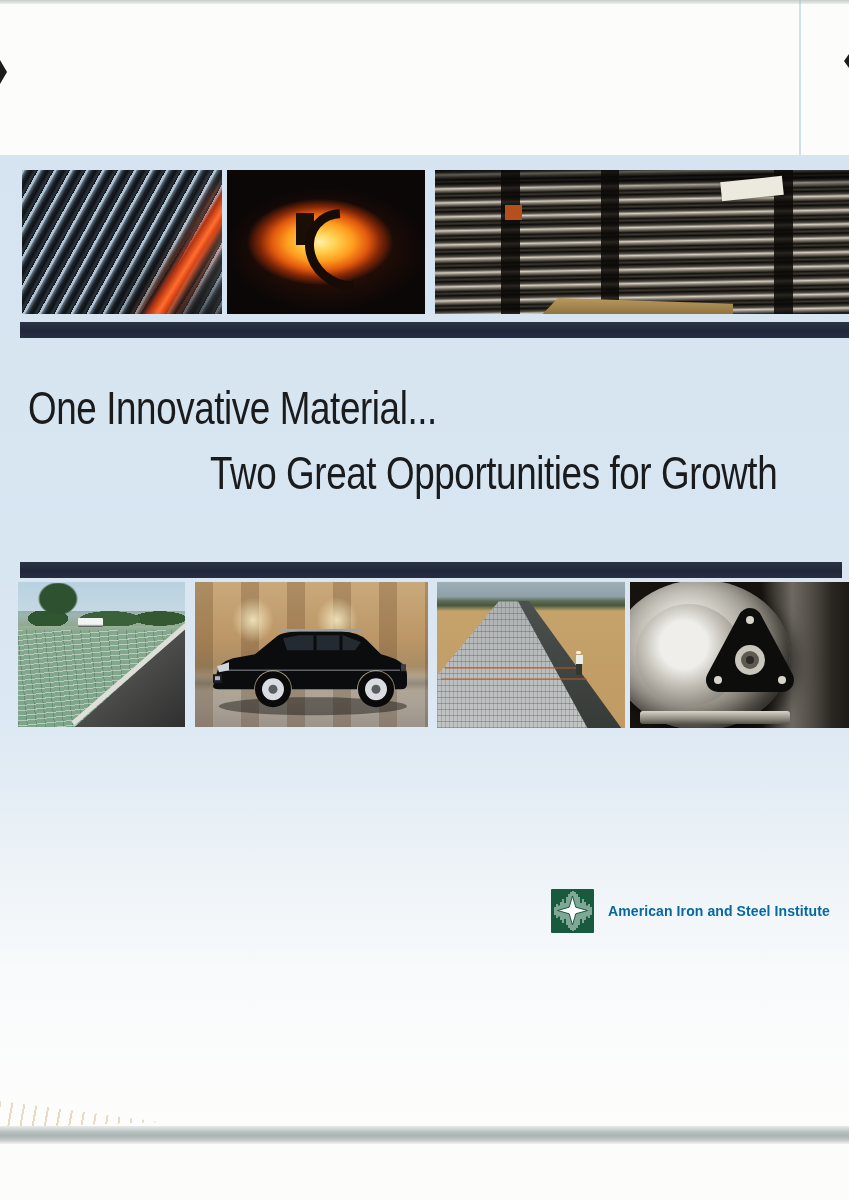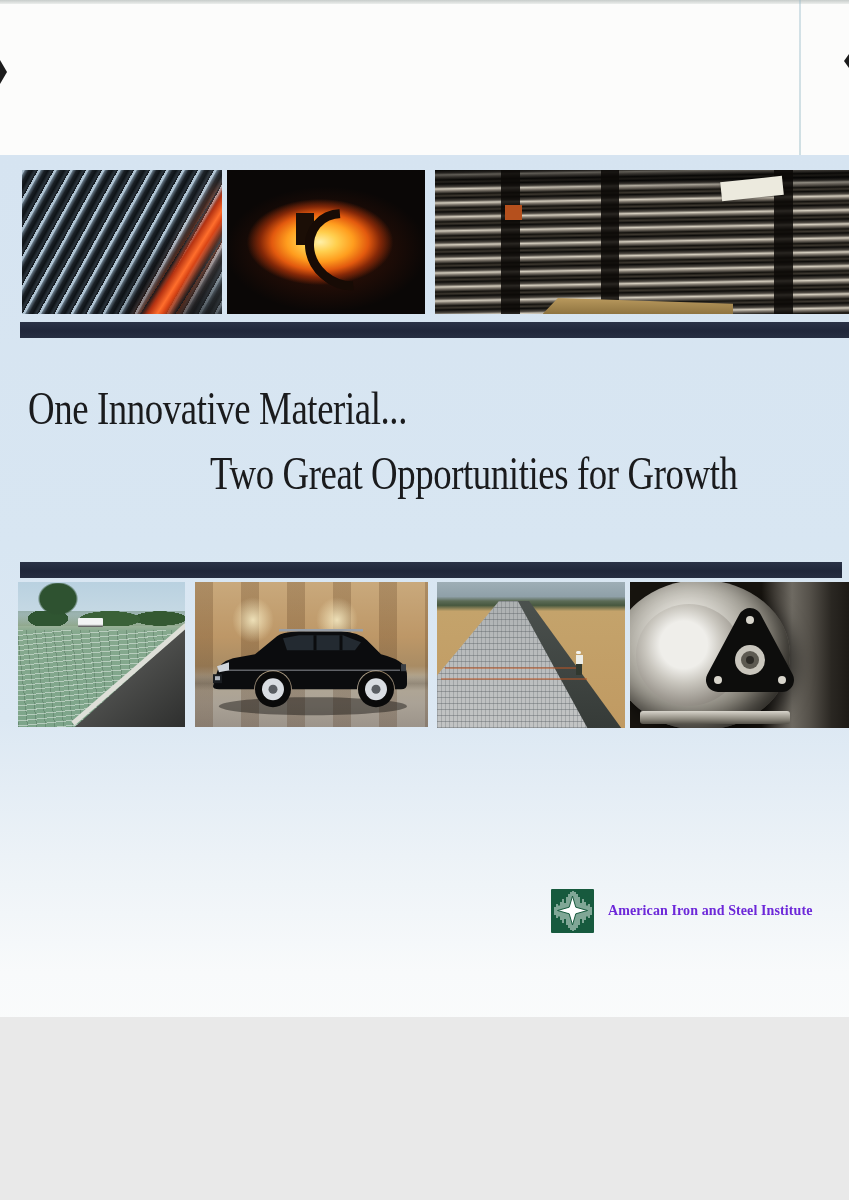--- a/index.html
+++ b/index.html
@@ -1,17 +1,17 @@
 <!DOCTYPE html>
 <html><head>
 <meta charset="utf-8">
 <style>
   html,body{margin:0;padding:0;background:#e9e9e9;}
-  .scan{position:relative;width:849px;height:1017px;background:#fcfcfb;overflow:hidden;
-        font-family:Liberation Serif, serif;}
+  .scan{position:relative;width:849px;height:1200px;background:#fcfcfb;overflow:hidden;
+        font-family:Liberation Sans, sans-serif;}
 
   
   .strip-top{position:absolute;left:0;top:0;width:849px;height:4px;
              background:linear-gradient(180deg,#c7ccca,#eceeec);}
   .edge-line{position:absolute;left:799px;top:0;width:2px;height:1144px;
              background:linear-gradient(180deg,rgba(150,185,200,.40),rgba(120,170,160,.50));}
   .mark{position:absolute;background:#1c1c1c;}
   .mark-a{left:0;top:60px;width:7px;height:24px;clip-path:polygon(0 0,100% 50%,0 100%);}
   .mark-b{left:0;top:688px;width:4px;height:14px;clip-path:polygon(0 0,100% 50%,0 100%);}
   .mark-c{left:0;top:1028px;width:4px;height:14px;clip-path:polygon(0 0,100% 50%,0 100%);}
@@ -130,21 +130,21 @@
     box-shadow:inset -8px -10px 22px rgba(0,0,0,.5), 6px 8px 18px rgba(0,0,0,.6);}
   .trans-ring{position:absolute;left:6px;top:22px;width:106px;height:102px;border-radius:50%;
     background:radial-gradient(circle at 45% 40%, #efeeea 0 28%, #c8c5bd 46%, #97928a 70%, #6b675f 95%);}
   .trans-pan{position:absolute;left:10px;bottom:4px;width:150px;height:13px;border-radius:3px;
     background:linear-gradient(180deg,#d8d5cc,#8f8b80 60%,#55524a);}
   .trans-svg{position:absolute;left:0;top:0;width:100%;height:100%;}
 
   
   .logo-row{position:absolute;left:551px;top:889px;display:flex;align-items:center;}
   .logo-mark{width:43px;height:44px;display:block;}
-  .logo-text{margin-left:14px;font-size:14px;font-weight:700;color:#6d28d9;letter-spacing:.1px;white-space:nowrap;}
+  .logo-text{margin-left:14px;font-size:14px;font-weight:700;color:#0369a1;letter-spacing:.1px;white-space:nowrap;}
 </style>
 </head>
 <body>
 
 <div class="scan">
 
   <div class="strip-top"></div>
   <div class="edge-line"></div>
   <div class="mark mark-a"></div>
   <div class="mark mark-b"></div>

